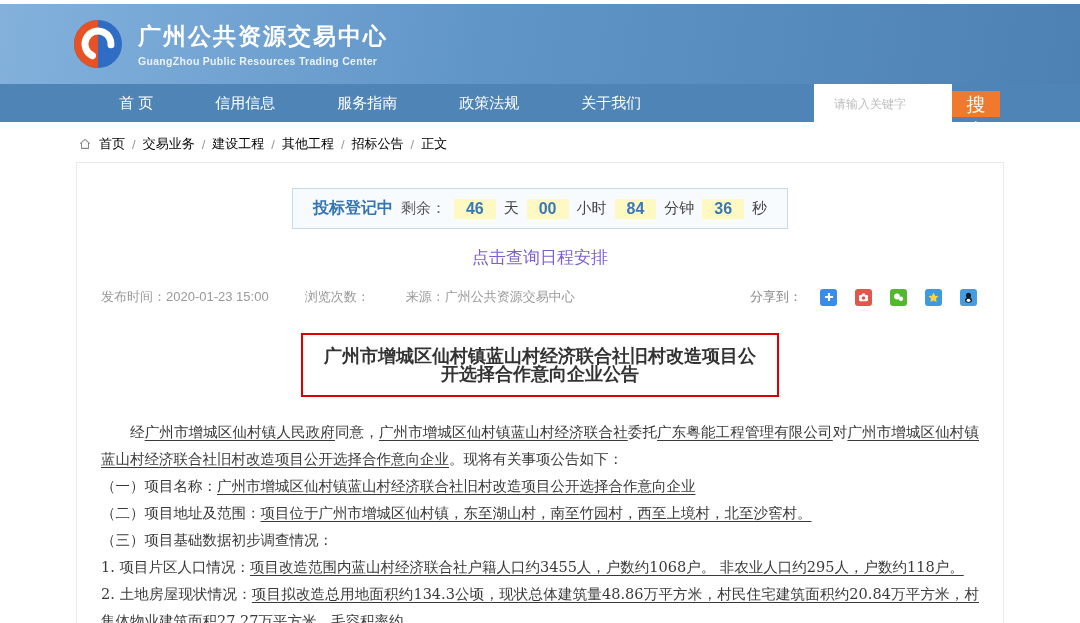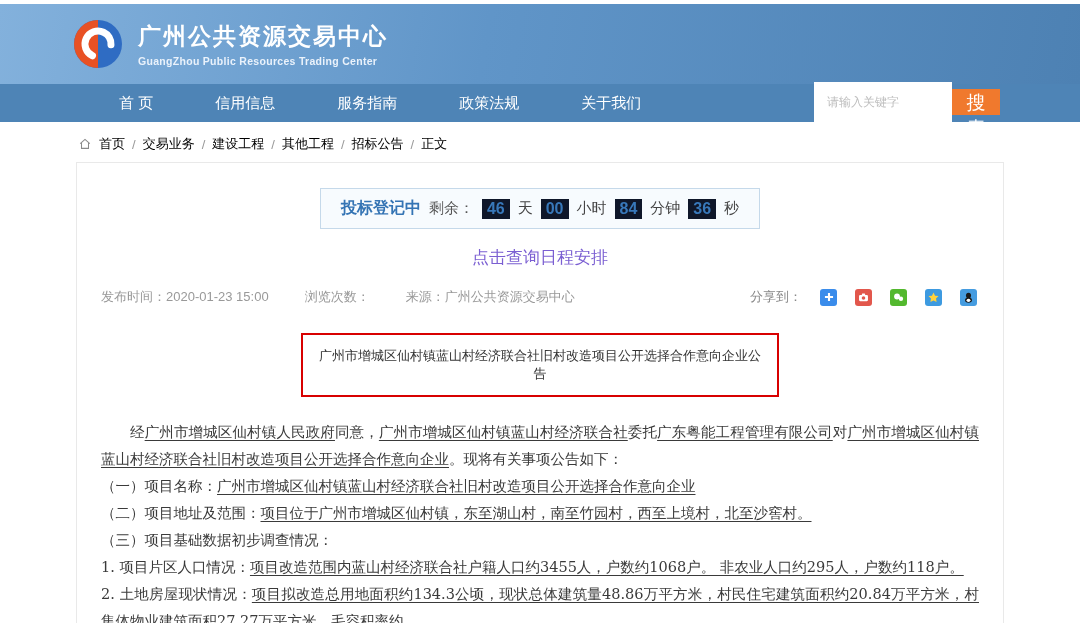--- a/index.html
+++ b/index.html
@@ -9,61 +9,61 @@
   
   .top-space { height:4px; background:#fff; }
   .site-header { height:80px; background:linear-gradient(100deg,#83b1dc 0%,#6095c8 45%,#4d81b3 100%);
                  display:flex; align-items:center; padding-left:72px; }
   .brand { display:flex; align-items:center; gap:14px; }
   .logo-wrap { width:52px; height:52px; flex:0 0 auto; }
   .site-title { font-size:23px; color:#ffffff; font-weight:bold; letter-spacing:2px; }
   .site-subtitle { font-size:10.5px; color:#eaf2fb; font-weight:bold; margin-top:3px; letter-spacing:.3px; }
 
   
-  .nav-bar { height:38px; background:#4e84b6; display:flex; align-items:flex-end; padding:0 80px 0 88px; }
+  .nav-bar { height:38px; background:#4e84b6; display:flex; align-items:flex-start; padding:0 80px 0 88px; }
   .nav-item { color:#fff; font-size:15px; padding:0 31px; height:38px; line-height:38px; cursor:pointer; white-space:nowrap; }
   .nav-search { margin-left:auto; display:flex; align-items:center; }
-  .search-input { width:138px; height:40px; border:none; padding:0 13px; font-size:12px; color:#333; outline:none; }
+  .search-input { width:138px; height:40px; border:none; padding:0 20px; font-size:12px; color:#333; outline:none; }
   .search-input::placeholder { color:#bdbdbd; }
   .search-btn { width:48px; height:26px; border:none; background:#f0792d; color:#fff; font-size:19px; cursor:pointer; }
 
   
   .breadcrumb { padding:13px 0 9px 78px; font-size:13px; color:#777; display:flex; align-items:center; gap:5px; }
   .crumb { color:#000000; cursor:pointer; }
   .crumb-sep { color:#999; padding:0 2px; }
   .home-ic { display:inline-flex; margin-right:2px; }
 
   
   .content-box { width:928px; margin:0 auto; border:1px solid #e9e9e9; border-bottom:none;
                  background:#fff; padding-top:25px; min-height:460px; }
 
   .countdown { width:fit-content; margin:0 auto; border:1px solid #c5d9ea; background:#f7fbfe;
                padding:9px 20px; font-size:15px; color:#444; display:flex; align-items:center; gap:8px; }
   .cd-status { color:#3474b4; font-weight:bold; font-size:16px; }
   .cd-label { color:#555; }
-  .cd-num { color:#3878ba; font-weight:bold; font-size:16px; background:#0f172a; padding:1px 5px; }
+  .cd-num { color:#3878ba; font-weight:bold; font-size:16px; background:#fef9c3; padding:1px 12px; }
   .cd-unit { color:#444; }
 
   .schedule-link { text-align:center; margin:17px 0 12px; }
   .schedule-link a { color:#7b5fd2; font-size:17px; text-decoration:none; cursor:pointer; }
 
   .meta-row { display:flex; align-items:center; font-size:13px; color:#999; padding:7px 26px 0 24px; }
   .meta-item { margin-right:36px; white-space:nowrap; }
   .share { margin-left:auto; display:flex; align-items:center; gap:18px; color:#888; }
   .share-ic { width:17px; height:17px; border-radius:3px; display:inline-flex;
               align-items:center; justify-content:center; cursor:pointer; }
   .ic-plus   { background:#3a8ceb; }
   .ic-weibo  { background:#e2574c; }
   .ic-wechat { background:#53b82e; }
   .ic-qzone  { background:#3d9ae0; }
   .ic-qq     { background:#459ce0; }
 
   .article-title-box { width:478px; margin:27px auto 0; border:2px solid #d80000;
-                       padding:12px 16px; text-align:center; font-weight:normal;
-                       font-size:13px; color:#333; line-height:18px; }
+                       padding:12px 16px; text-align:center; font-weight:bold;
+                       font-size:18px; color:#333; line-height:18px; }
 
   .article { margin:22px 24px 0; font-family:"DejaVu Serif","Liberation Serif",serif;
              font-size:14.5px; color:#3a3a3a; line-height:27px; text-align:justify; }
   .article p { margin:0; }
   .p-intro { text-indent:2em; margin-bottom:3px; }
   .sec-heading { font-weight:bold; color:#333; text-indent:1.5em; margin:5px 0 1px; }
   .u { text-decoration:underline; text-underline-offset:3px; }
 </style>
 </head>
 <body>

